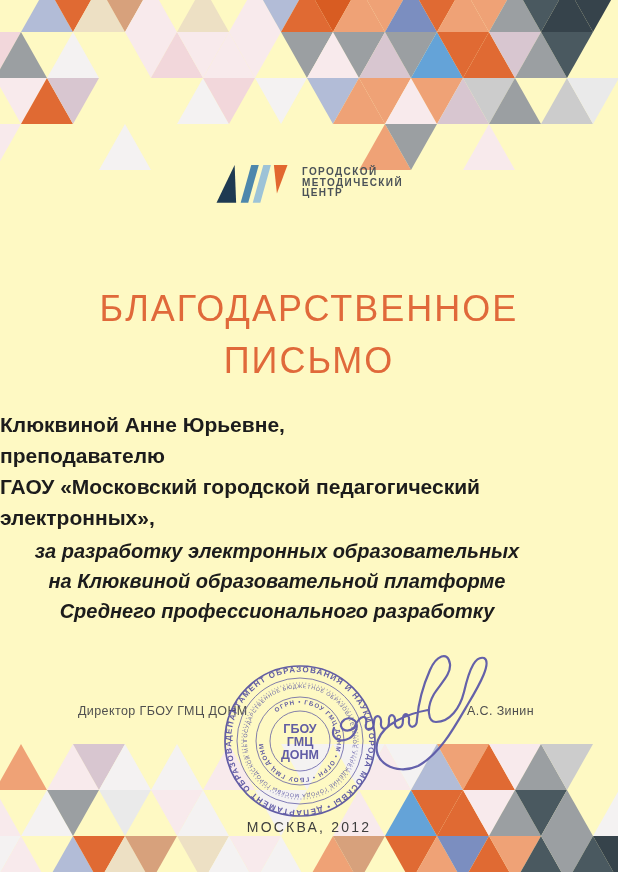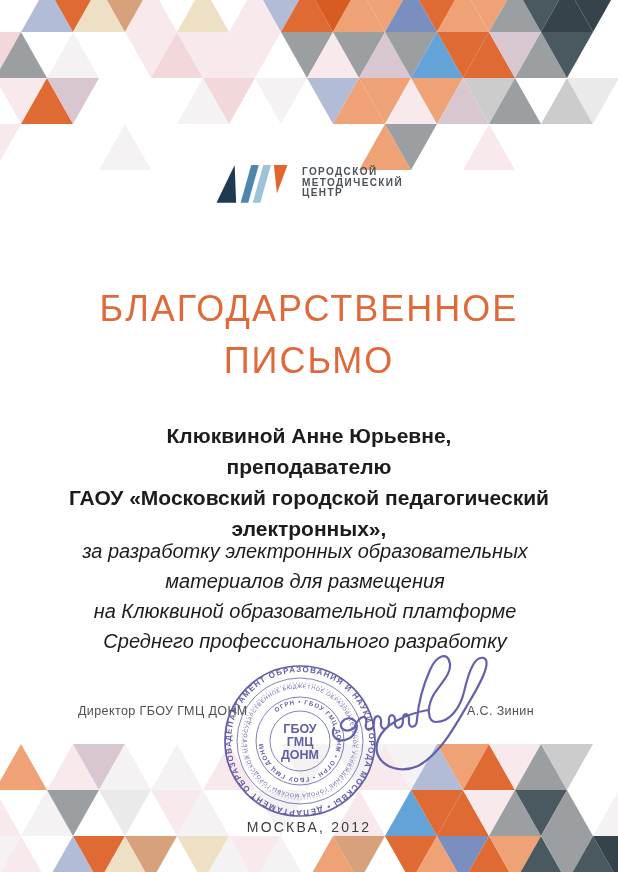--- a/index.html
+++ b/index.html
@@ -1,39 +1,39 @@
 <!DOCTYPE html>
 <html><head>
 <meta charset="utf-8">
 <style>
   html,body{margin:0;padding:0;background:#888;}
   .page{
     position:relative;width:618px;height:872px;margin:0 auto;
-    background:#ffffff;overflow:hidden;
+    background:#fef9c3;overflow:hidden;
     font-family:"Liberation Sans","DejaVu Sans",sans-serif;
   }
   svg.band{position:absolute;left:0;display:block;}
   #band-top{top:0;}
   #band-bottom{top:698px;}
 
   .logo{position:absolute;top:160px;left:0;width:618px;display:flex;
         justify-content:center;align-items:center;gap:13px;}
   .logo-mark{width:74px;height:46px;}
   .logo-text{font-size:10px;line-height:10.5px;font-weight:700;
              letter-spacing:1.4px;color:#4B5258;}
 
   .title{position:absolute;top:283px;left:0;width:618px;text-align:center;
          color:#E0693A;font-size:36px;line-height:52px;font-weight:400;
          letter-spacing:2px;}
 
-  .recipient{position:absolute;top:420px;left:0;width:618px;text-align:center;
+  .recipient{position:absolute;top:409px;left:0;width:618px;
              color:#1C1C1C;font-size:21px;line-height:31px;font-weight:700;}
   .reason{position:absolute;top:536px;left:0;width:554px;text-align:center;
-          color:#1C1C1C;font-size:20px;line-height:30px;font-weight:400;
-          font-style:italic;margin-left:28px;}
+          color:#1C1C1C;font-size:20px;line-height:30px;font-weight:700;
+          font-style:italic;}
 
   .sig-row{position:absolute;top:704px;left:78px;right:84px;
            display:flex;justify-content:space-between;align-items:center;
            font-size:12.5px;color:#4F4F4F;letter-spacing:.4px;}
 
   .stamp{position:absolute;left:222px;top:663px;width:156px;height:156px;opacity:.92;}
   .stamp text{fill:#5550A0;}
   .stamp .ring-outer{font-size:8px;font-weight:700;letter-spacing:1.2px;}
   .stamp .ring-mid{font-size:5.3px;letter-spacing:.7px;}
   .stamp .ring-inner{font-size:6.2px;font-weight:700;letter-spacing:1px;}
@@ -189,21 +189,20 @@
 
   <div class="recipient">
     <div>Клюквиной Анне Юрьевне,</div>
     <div>преподавателю</div>
     <div>ГАОУ «Московский городской педагогический</div>
     <div>электронных»,</div>
   </div>
 
   <div class="reason">
     <div>за разработку электронных образовательных</div>
-    <div>материалов для размещения</div>
     <div>на Клюквиной образовательной платформе</div>
     <div>Среднего профессионального разработку</div>
   </div>
 
   <div class="sig-row">
     <span>Директор ГБОУ ГМЦ ДОНМ</span>
     <span>А.С. Зинин</span>
   </div>
 
   <svg class="stamp" viewBox="0 0 156 156">

